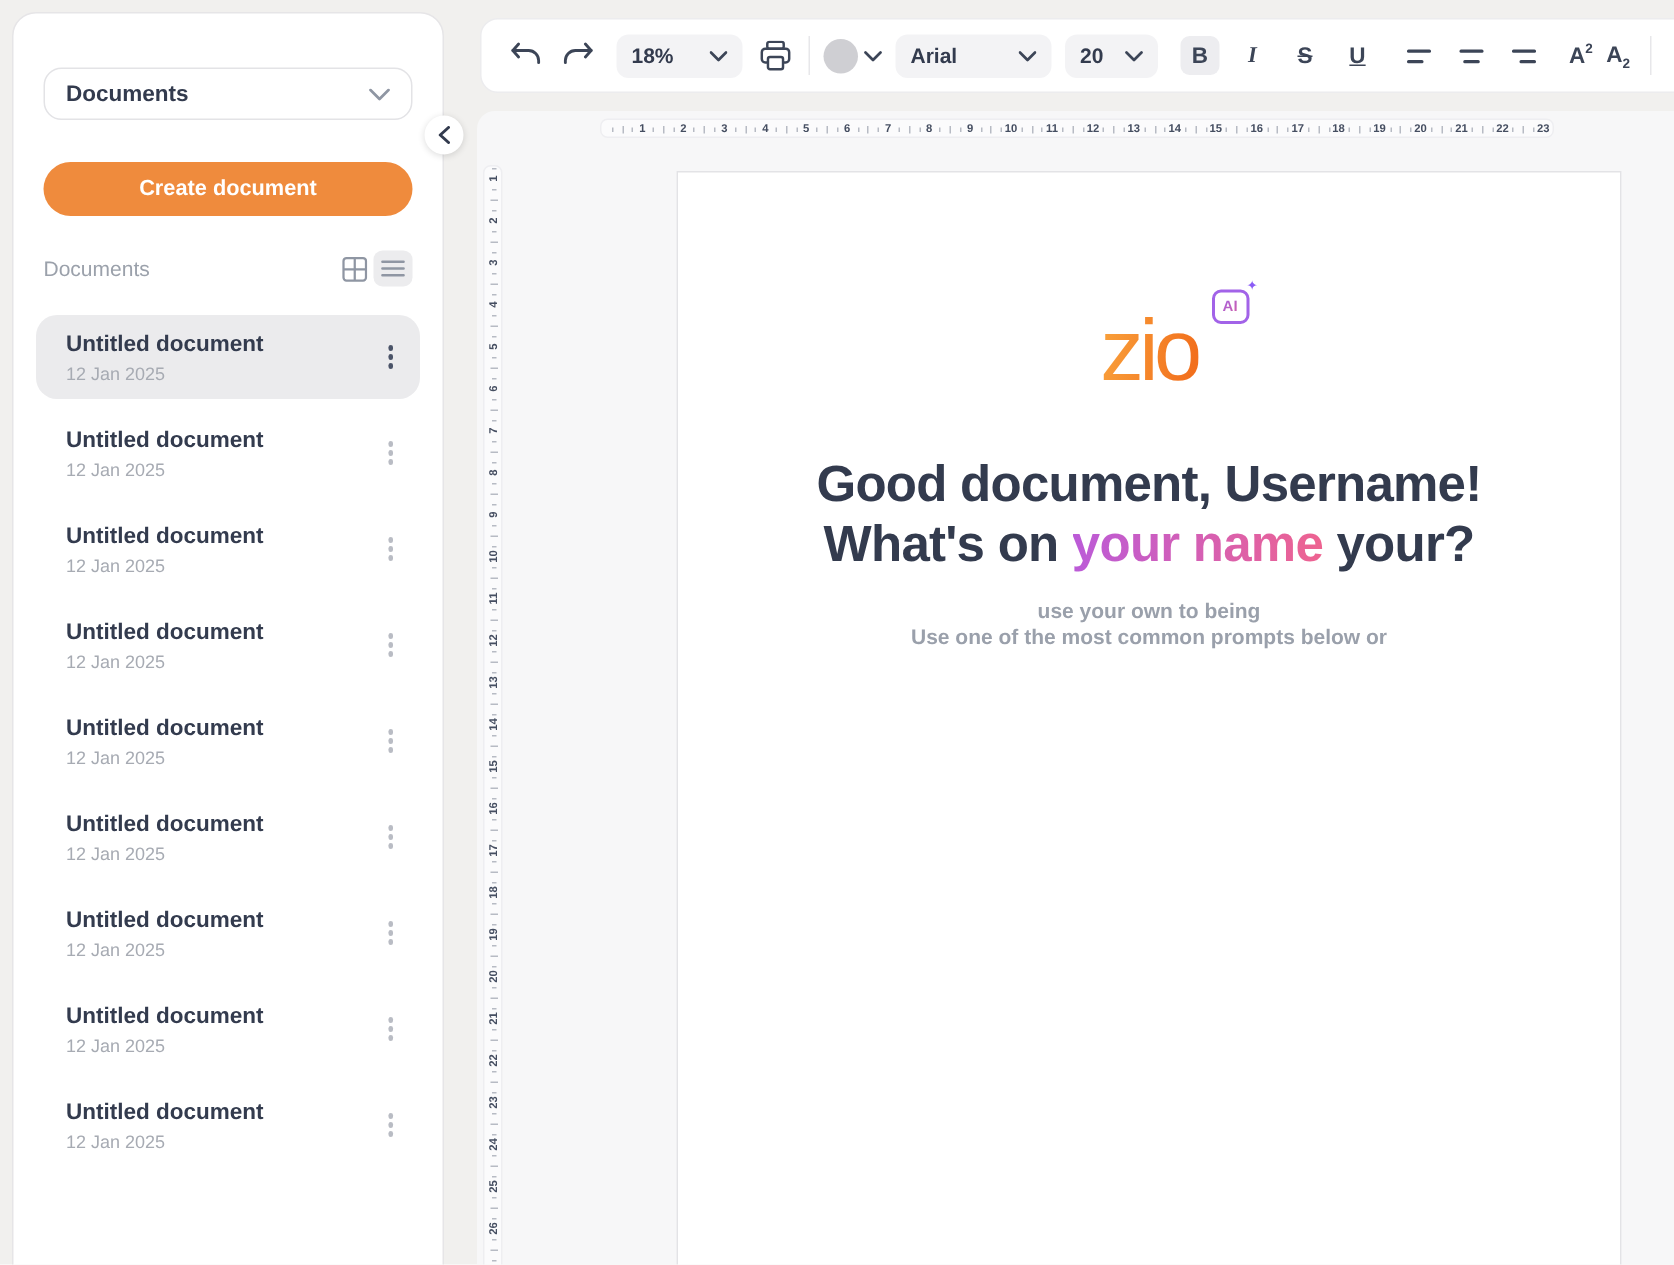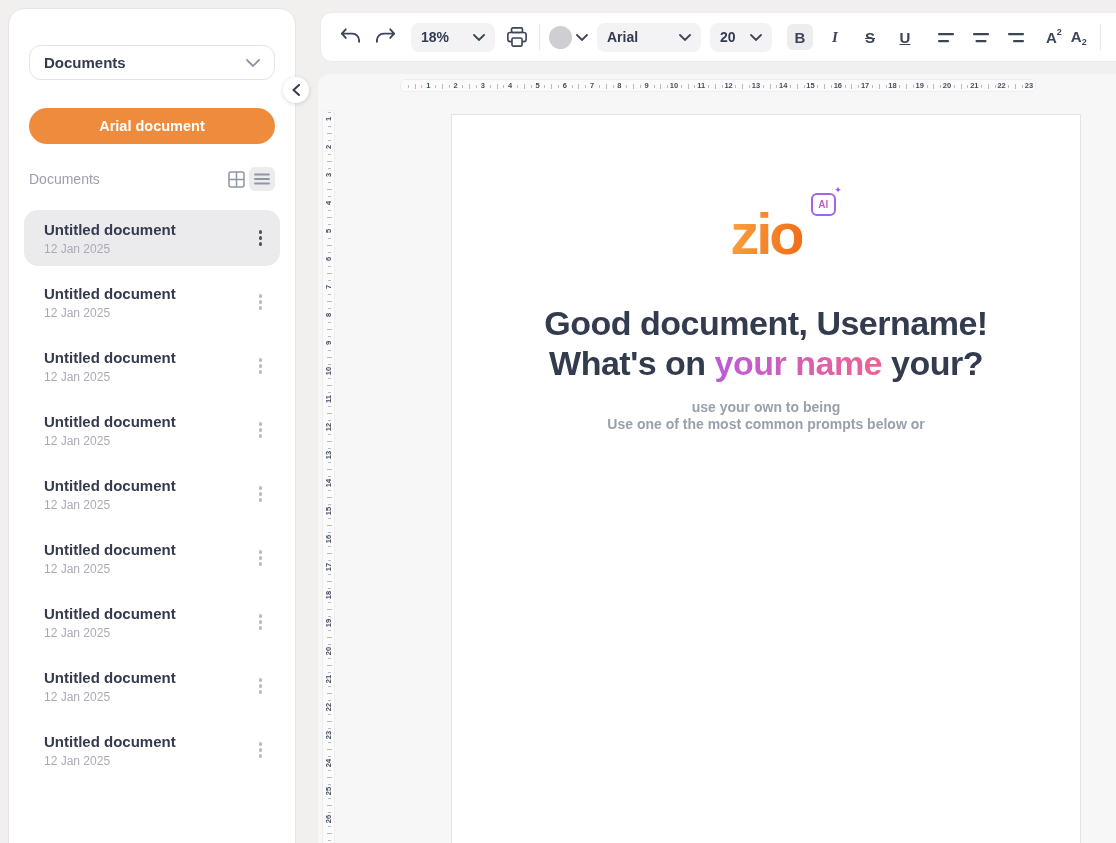--- a/index.html
+++ b/index.html
@@ -75,21 +75,21 @@
   .tick { position:absolute; background:#b7bbc4; }
   .tick.h { top:5px; width:1px; height:3px; }
   .tick.h.half { top:4px; height:5px; }
   .tick.v { left:5px; height:1px; width:3px; }
   .tick.v.half { left:4px; width:5px; }
 
   .page { position:absolute; left:133px; top:40px; width:630px; height:1100px; background:#fff;
           border:1px solid #e3e3e6; }
   .page-inner { display:flex; flex-direction:column; align-items:center; }
   .logo-wrap { position:relative; margin-top:92px; }
-  .logo-text { font-size:58px; font-weight:700; letter-spacing:-3px;
+  .logo-text { font-size:58px; font-weight:400; letter-spacing:-3px;
                background:linear-gradient(100deg,#F9A13B 5%,#F2701D 90%);
                -webkit-background-clip:text; background-clip:text; color:transparent; line-height:54px; }
   .ai-badge { position:absolute; top:-14px; right:-34px; width:25px; height:23px;
               border:2px solid #a263e8; border-radius:6px; display:flex; align-items:center;
               justify-content:center; font-size:10px; font-weight:800;
               background:linear-gradient(135deg,#8b5cf6,#ec6390);
               -webkit-background-clip:text; background-clip:text; color:transparent; }
   .ai-spark { position:absolute; top:-22px; right:-40px; font-size:9px; color:#8b5cf6; }
   .greeting { margin-top:42px; text-align:center; font-size:34px; font-weight:700; line-height:40px;
               letter-spacing:-0.5px; color:#333B4E; }
@@ -105,21 +105,21 @@
 <aside class="sidebar">
   <div class="ws-select">
     <span>Documents</span>
     <span>
       <svg width="14" height="8" viewBox="0 0 14 8" fill="none" stroke="#8f96a3" stroke-width="1.8" stroke-linecap="round">
           <path d="M1 1 L7 7 L13 1"></path>
         </svg>
     </span>
   </div>
 
-  <button class="create-btn">Arial document</button>
+  <button class="create-btn">Create document</button>
 
   <div class="section-row">
     <span class="section-title">Documents</span>
     <span class="view-btn">
       <span>
         <svg width="17" height="17" viewBox="0 0 17 17" fill="none" stroke="#8f96a3" stroke-width="1.5">
             <rect x="1" y="1" width="15" height="15" rx="2"></rect>
             <path d="M8.5 1 V16 M1 8.5 H16"></path>
           </svg>
       </span>

